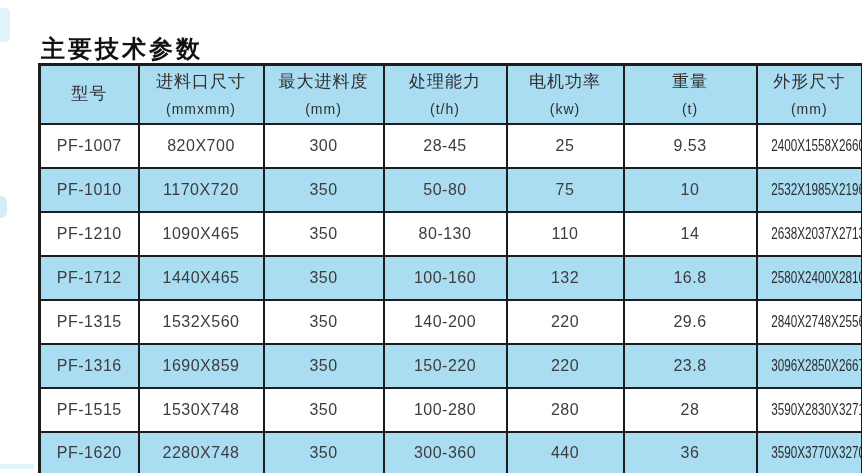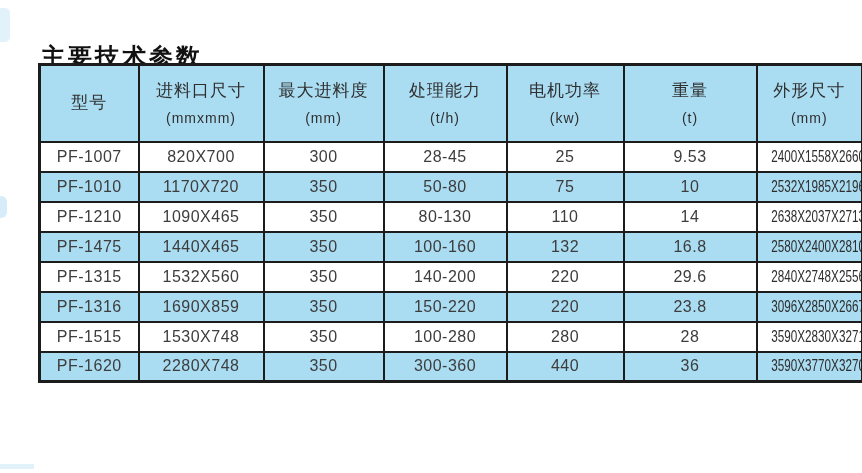--- a/index.html
+++ b/index.html
@@ -12,21 +12,21 @@
   html,body{margin:0;padding:0;}
   body{
     width:862px;height:473px;
     background:#ffffff;
     font-family:"Liberation Sans","DejaVu Sans",sans-serif;
     position:relative;
     overflow:hidden;
   }
   .page-title{
     position:absolute;
-    left:41px;top:28px;
+    left:41px;top:20px;
     font-size:24px;
     font-weight:bold;
     color:#111;
     letter-spacing:3px;
     line-height:1.1;
   }
   .spec-table{
     position:absolute;
     left:38px;top:63px;
     width:823px;
@@ -35,37 +35,37 @@
   }
   .spec-table th,.spec-table td{
     border:2px solid var(--border);
     padding:0;
     text-align:center;
     vertical-align:middle;
     overflow:hidden;
     white-space:nowrap;
   }
   .spec-table{border:3px solid var(--border);}
-  .spec-table thead tr{height:77px;}
+  .spec-table thead tr{height:59px;}
   .spec-table thead th{
     background:var(--blue);
     font-weight:normal;
     color:var(--header-text);
   }
   .th-label{
     font-size:17px;
     letter-spacing:1px;
     line-height:1.2;
   }
   .th-unit{
     font-size:14px;
     margin-top:9px;
     letter-spacing:1px;
   }
-  .spec-table tbody tr{height:30px;}
+  .spec-table tbody tr{height:44px;}
   .spec-table tbody td{
     font-size:16px;
     color:var(--text);
     background:#ffffff;
     letter-spacing:0.5px;
   }
   .spec-table tbody tr.blue td{background:var(--blue);}
   .dims{
     display:inline-block;
     font-size:15px;
@@ -155,21 +155,21 @@
       <tr class="white">
         <td>PF-1210</td>
         <td>1090X465</td>
         <td>350</td>
         <td>80-130</td>
         <td>110</td>
         <td>14</td>
         <td><span class="dims">2638X2037X2713</span></td>
       </tr>
       <tr class="blue">
-        <td>PF-1475</td>
+        <td>PF-1712</td>
         <td>1440X465</td>
         <td>350</td>
         <td>100-160</td>
         <td>132</td>
         <td>16.8</td>
         <td><span class="dims">2580X2400X2810</span></td>
       </tr>
       <tr class="white">
         <td>PF-1315</td>
         <td>1532X560</td>

